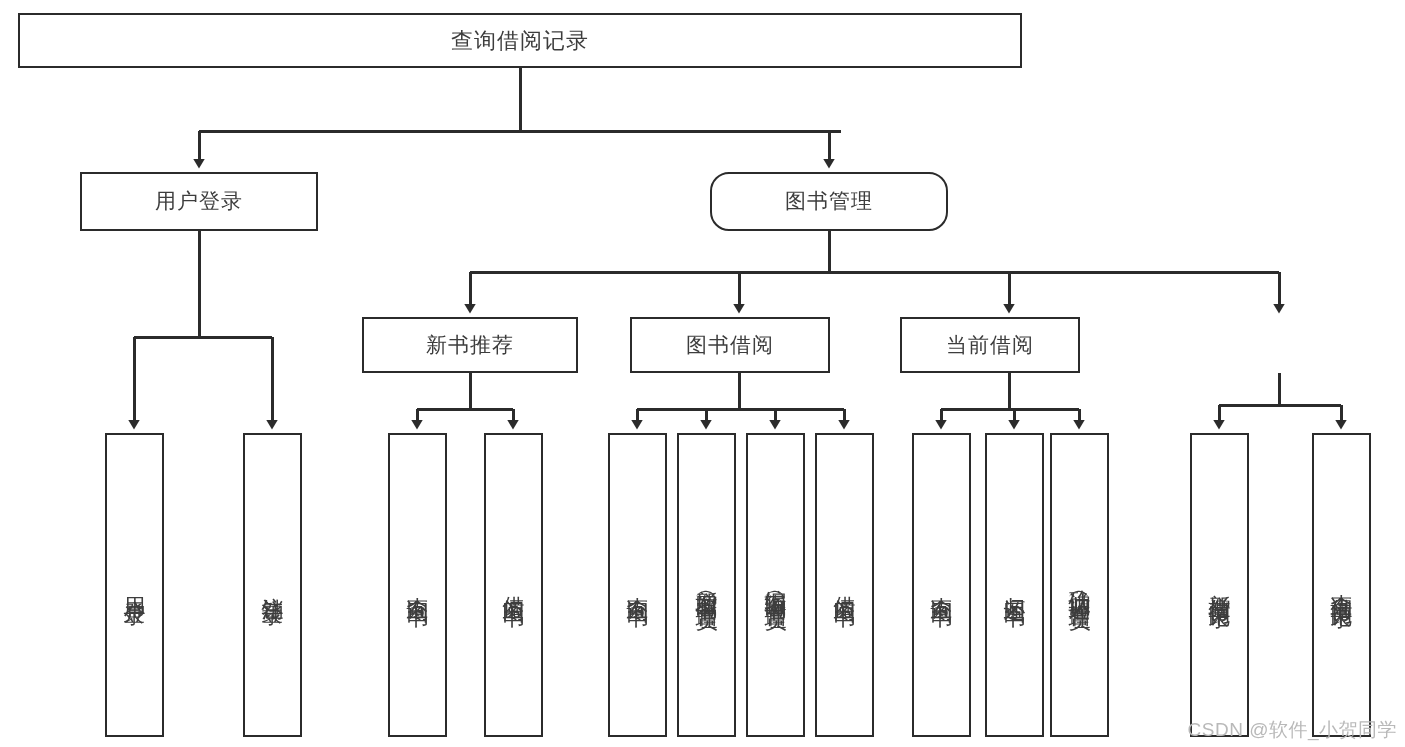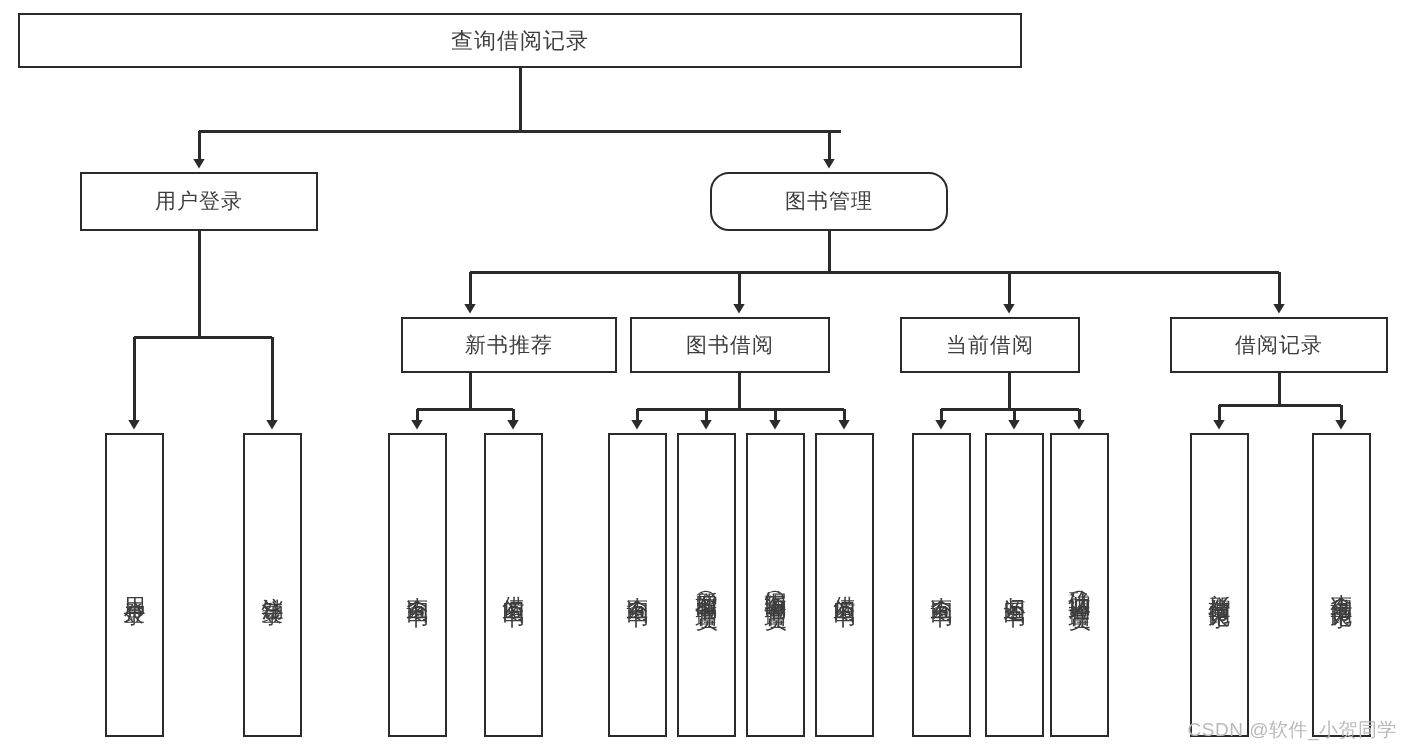--- a/index.html
+++ b/index.html
@@ -115,31 +115,28 @@
     <span class="lbl">查询借阅记录</span>
   </div>
 
   <div class="node" style="left:80px;top:172px;width:238px;height:59px;">
     <span class="lbl">用户登录</span>
   </div>
   <div class="node" style="left:710px;top:172px;width:238px;height:59px;border-radius:19px;">
     <span class="lbl">图书管理</span>
   </div>
 
-  <div class="node" style="left:362px;top:317px;width:216px;height:56px;margin-left:39px;">
+  <div class="node" style="left:362px;top:317px;width:216px;height:56px;">
     <span class="lbl">新书推荐</span>
   </div>
   <div class="node" style="left:630px;top:317px;width:200px;height:56px;">
     <span class="lbl">图书借阅</span>
   </div>
   <div class="node" style="left:900px;top:317px;width:180px;height:56px;">
     <span class="lbl">当前借阅</span>
-  </div>
-  <div class="node" style="left:1170px;top:317px;width:218px;height:56px;">
-    <span class="lbl">借阅记录</span>
   </div>
 
   <div class="node leaf" style="left:105px;top:433px;width:59px;height:304px;">
     <span class="lbl">用户登录</span>
   </div>
   <div class="node leaf" style="left:243px;top:433px;width:59px;height:304px;">
     <span class="lbl">注销登录</span>
   </div>
 
   <div class="node leaf" style="left:388px;top:433px;width:59px;height:304px;">

